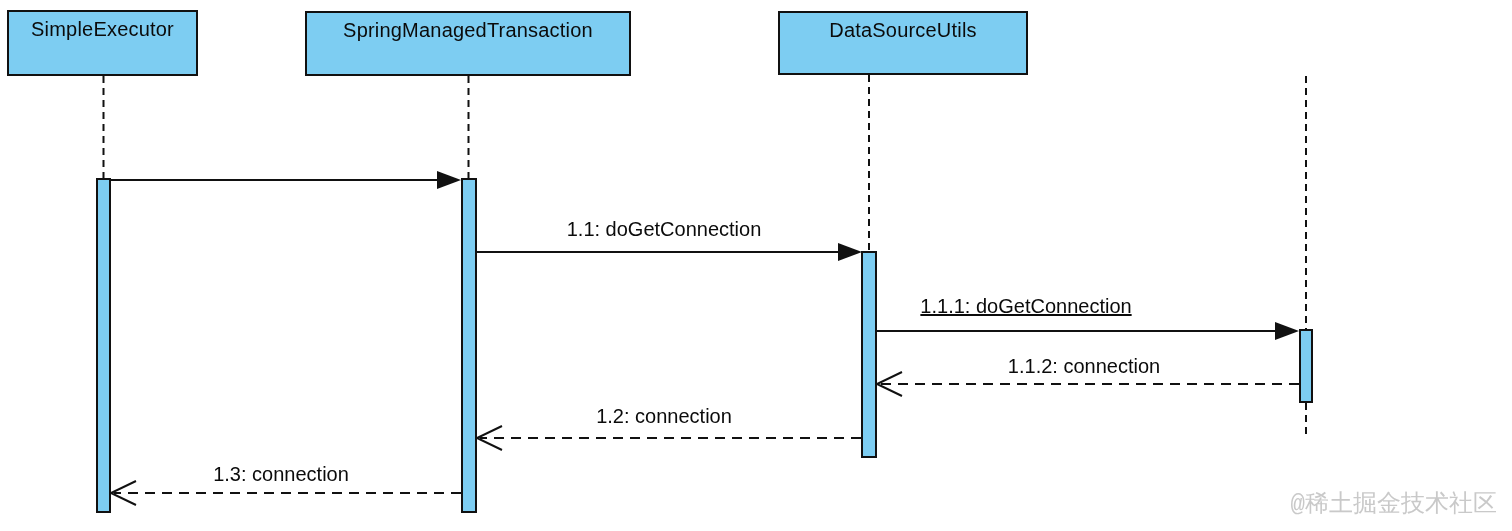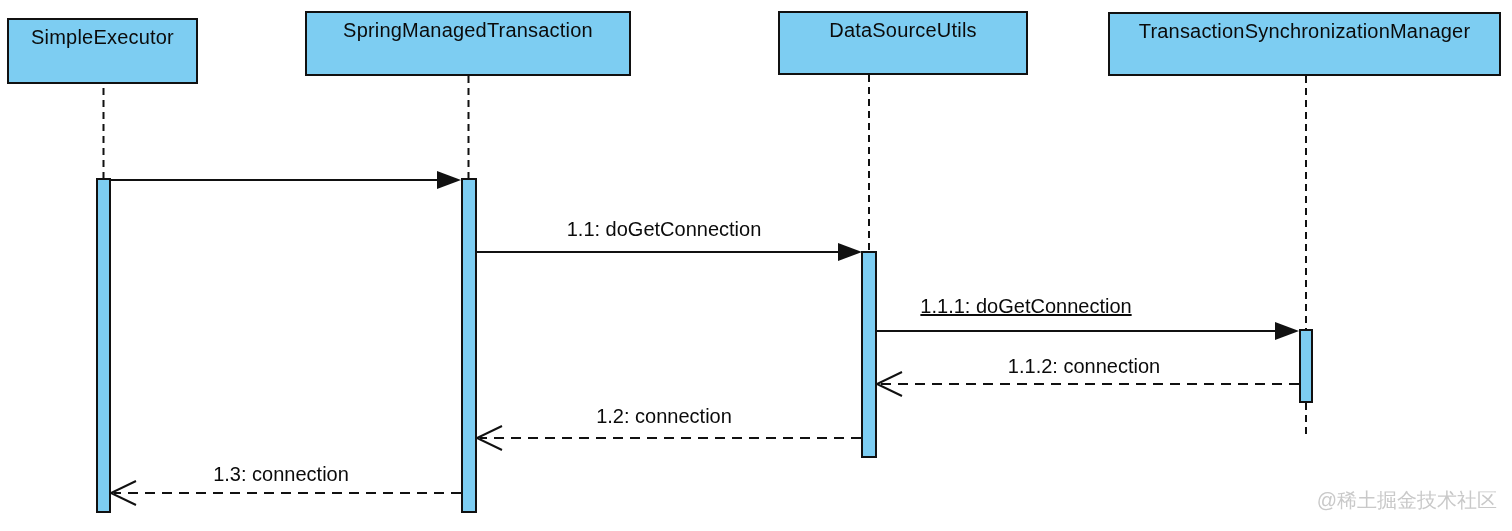--- a/index.html
+++ b/index.html
@@ -45,24 +45,25 @@
     transform: translateX(-50%);
     font-size: 20px;
     color: #0b0b0b;
     white-space: nowrap;
     z-index: 4;
   }
   .watermark {
     position: absolute;
     right: 15px;
     top: 487px;
-    font-size: 20px;
+    font-size: 24px;
     color: #c9c9c9;
     white-space: nowrap;
     z-index: 5;
+    font-family: Liberation Mono, monospace;
   }
   svg.wires {
     position: absolute;
     left: 0;
     top: 0;
     z-index: 1;
   }
 </style>
 </head>
 <body>
@@ -101,31 +102,28 @@
       <line x1="861" y1="438" x2="480" y2="438" stroke="#111" stroke-width="2" stroke-dasharray="10,7"></line>
       <polyline points="502,426 477,438 502,450" fill="none" stroke="#111" stroke-width="2"></polyline>
     </g>
 
     <g>
       <line x1="461" y1="493" x2="114" y2="493" stroke="#111" stroke-width="2" stroke-dasharray="10,7"></line>
       <polyline points="136,481 111,493 136,505" fill="none" stroke="#111" stroke-width="2"></polyline>
     </g>
   </svg>
 
-  <div class="actor" style="left:7px;   top:10px; width:191px; height:66px;margin-top:8px;">
+  <div class="actor" style="left:7px;   top:10px; width:191px; height:66px;">
     <span>SimpleExecutor</span>
   </div>
   <div class="actor" style="left:305px; top:11px; width:326px; height:65px;text-align:center;">
     <span>SpringManagedTransaction</span>
   </div>
   <div class="actor" style="left:743px; top:11px; width:250px; height:64px;margin-left:35px;">
     <span>DataSourceUtils</span>
-  </div>
-  <div class="actor" style="left:1108px; top:12px; width:393px; height:64px;">
-    <span>TransactionSynchronizationManager</span>
   </div>
 
   <div class="activation" style="left:96px;   top:178px; width:15px; height:335px;"></div>
   <div class="activation" style="left:461px;  top:178px; width:16px; height:335px;"></div>
   <div class="activation" style="left:861px;  top:251px; width:16px; height:207px;"></div>
   <div class="activation" style="left:1299px; top:329px; width:14px; height:74px;"></div>
 
   <div class="msg-label" style="left:664px;  top:218px;">1.1: doGetConnection</div>
   <div class="msg-label" style="left:1026px; top:295px;text-decoration:underline;">1.1.1: doGetConnection</div>
   <div class="msg-label" style="left:1084px; top:355px;">1.1.2: connection</div>

